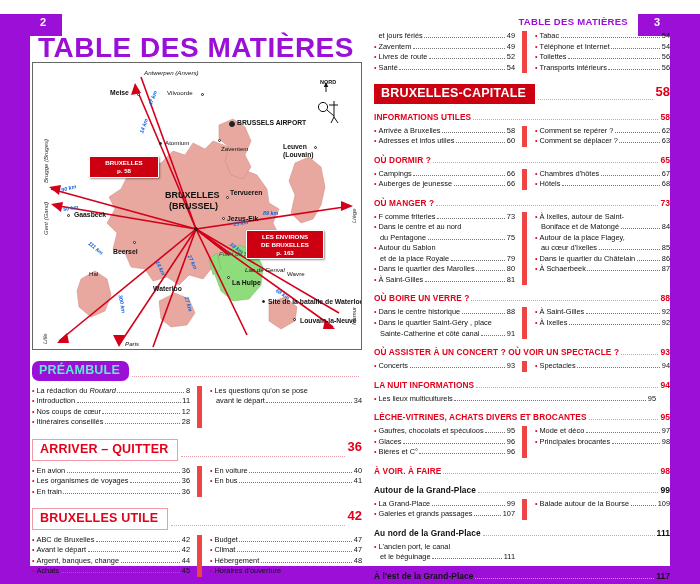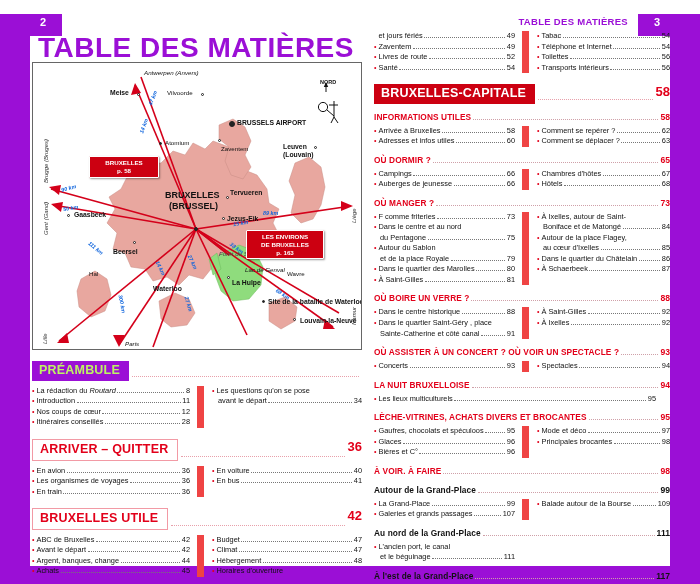--- a/index.html
+++ b/index.html
@@ -99,21 +99,21 @@
   .dot.filled { background: #222; }
 
   
   .banner {
     display: flex; align-items: flex-start; margin-top: 11px; margin-bottom: 5px;
   }
   .banner-tag {
     font-size: 12.5px; font-weight: bold; letter-spacing: .2px;
     padding: 3px 9px 3px 7px; line-height: 1.1;
   }
-  .banner-tag.purple { background: #9b0fd6; color: #bef264; }
+  .banner-tag.purple { background: #9b0fd6; color: #5eead4; border-radius: 7px; }
   .banner-tag.redout { background: #fff; color: #e2001a; border: 1px solid #f29aa5; }
   .banner-tag.redfill { background: #cc0011; color: #fff; }
   .banner-leader {
     flex: 1; border-bottom: 1px dotted #e8a0ab; margin: 0 3px 3px 3px;
     height: 1px; align-self: flex-end; margin-bottom: 4px;
   }
   .banner-page { color: #e2001a; font-weight: bold; font-size: 13px; }
 
   
   .subhead {
@@ -129,21 +129,21 @@
     margin: 0 2px 3px 2px;
   }
   .subhead-page { color: #e2001a; font-weight: bold; font-size: 8.6px; }
   .subhead-page.blackish { color: #111; }
 
   
   .entries {
     display: flex; gap: 0px; margin-top: 3px; margin-bottom: 3px;
   }
   .entries .colA { width: 50%; padding-right: 7px; }
-  .entries .colB { width: 50%; padding-left: 8px; border-left: 7px solid #ef4444; }
+  .entries .colB { width: 50%; padding-left: 8px; border-left: 5px solid #ef4444; }
   .entries.nodiv .colB { border-left: none; }
   .entry {
     display: flex; align-items: baseline; font-size: 7.4px; color: #111;
     line-height: 1.42;
   }
   .entry .bullet { color: #e2001a; margin-right: 2px; font-size: 7px; }
   .entry .etext { white-space: nowrap; }
   .entry .eleader {
     flex: 1; border-bottom: 1px dotted #777; height: 1px;
     margin: 0 1.5px 2px 1.5px; min-width: 4px;
@@ -743,21 +743,21 @@
           <div class="colB">
             <div class="entry">
               <span class="bullet">•</span>
               <span class="etext">Spectacles</span>
               <span class="eleader"></span>
               <span class="epage">94</span>
             </div>
           </div>
         </div>
         <div class="subhead">
-          <div class="subhead-label">LA NUIT BRUXELLOISE</div>
+          <div class="subhead-label">LA NUIT INFORMATIONS</div>
           <div class="subhead-leader"></div>
           <div class="subhead-page">94</div>
         </div>
         <div class="entries nodiv">
           <div class="colA">
             <div class="entry" style="width: 200%;">
               <span class="bullet">•</span>
               <span class="etext">Les lieux multiculturels</span>
               <span class="eleader"></span>
               <span class="epage">95</span>

